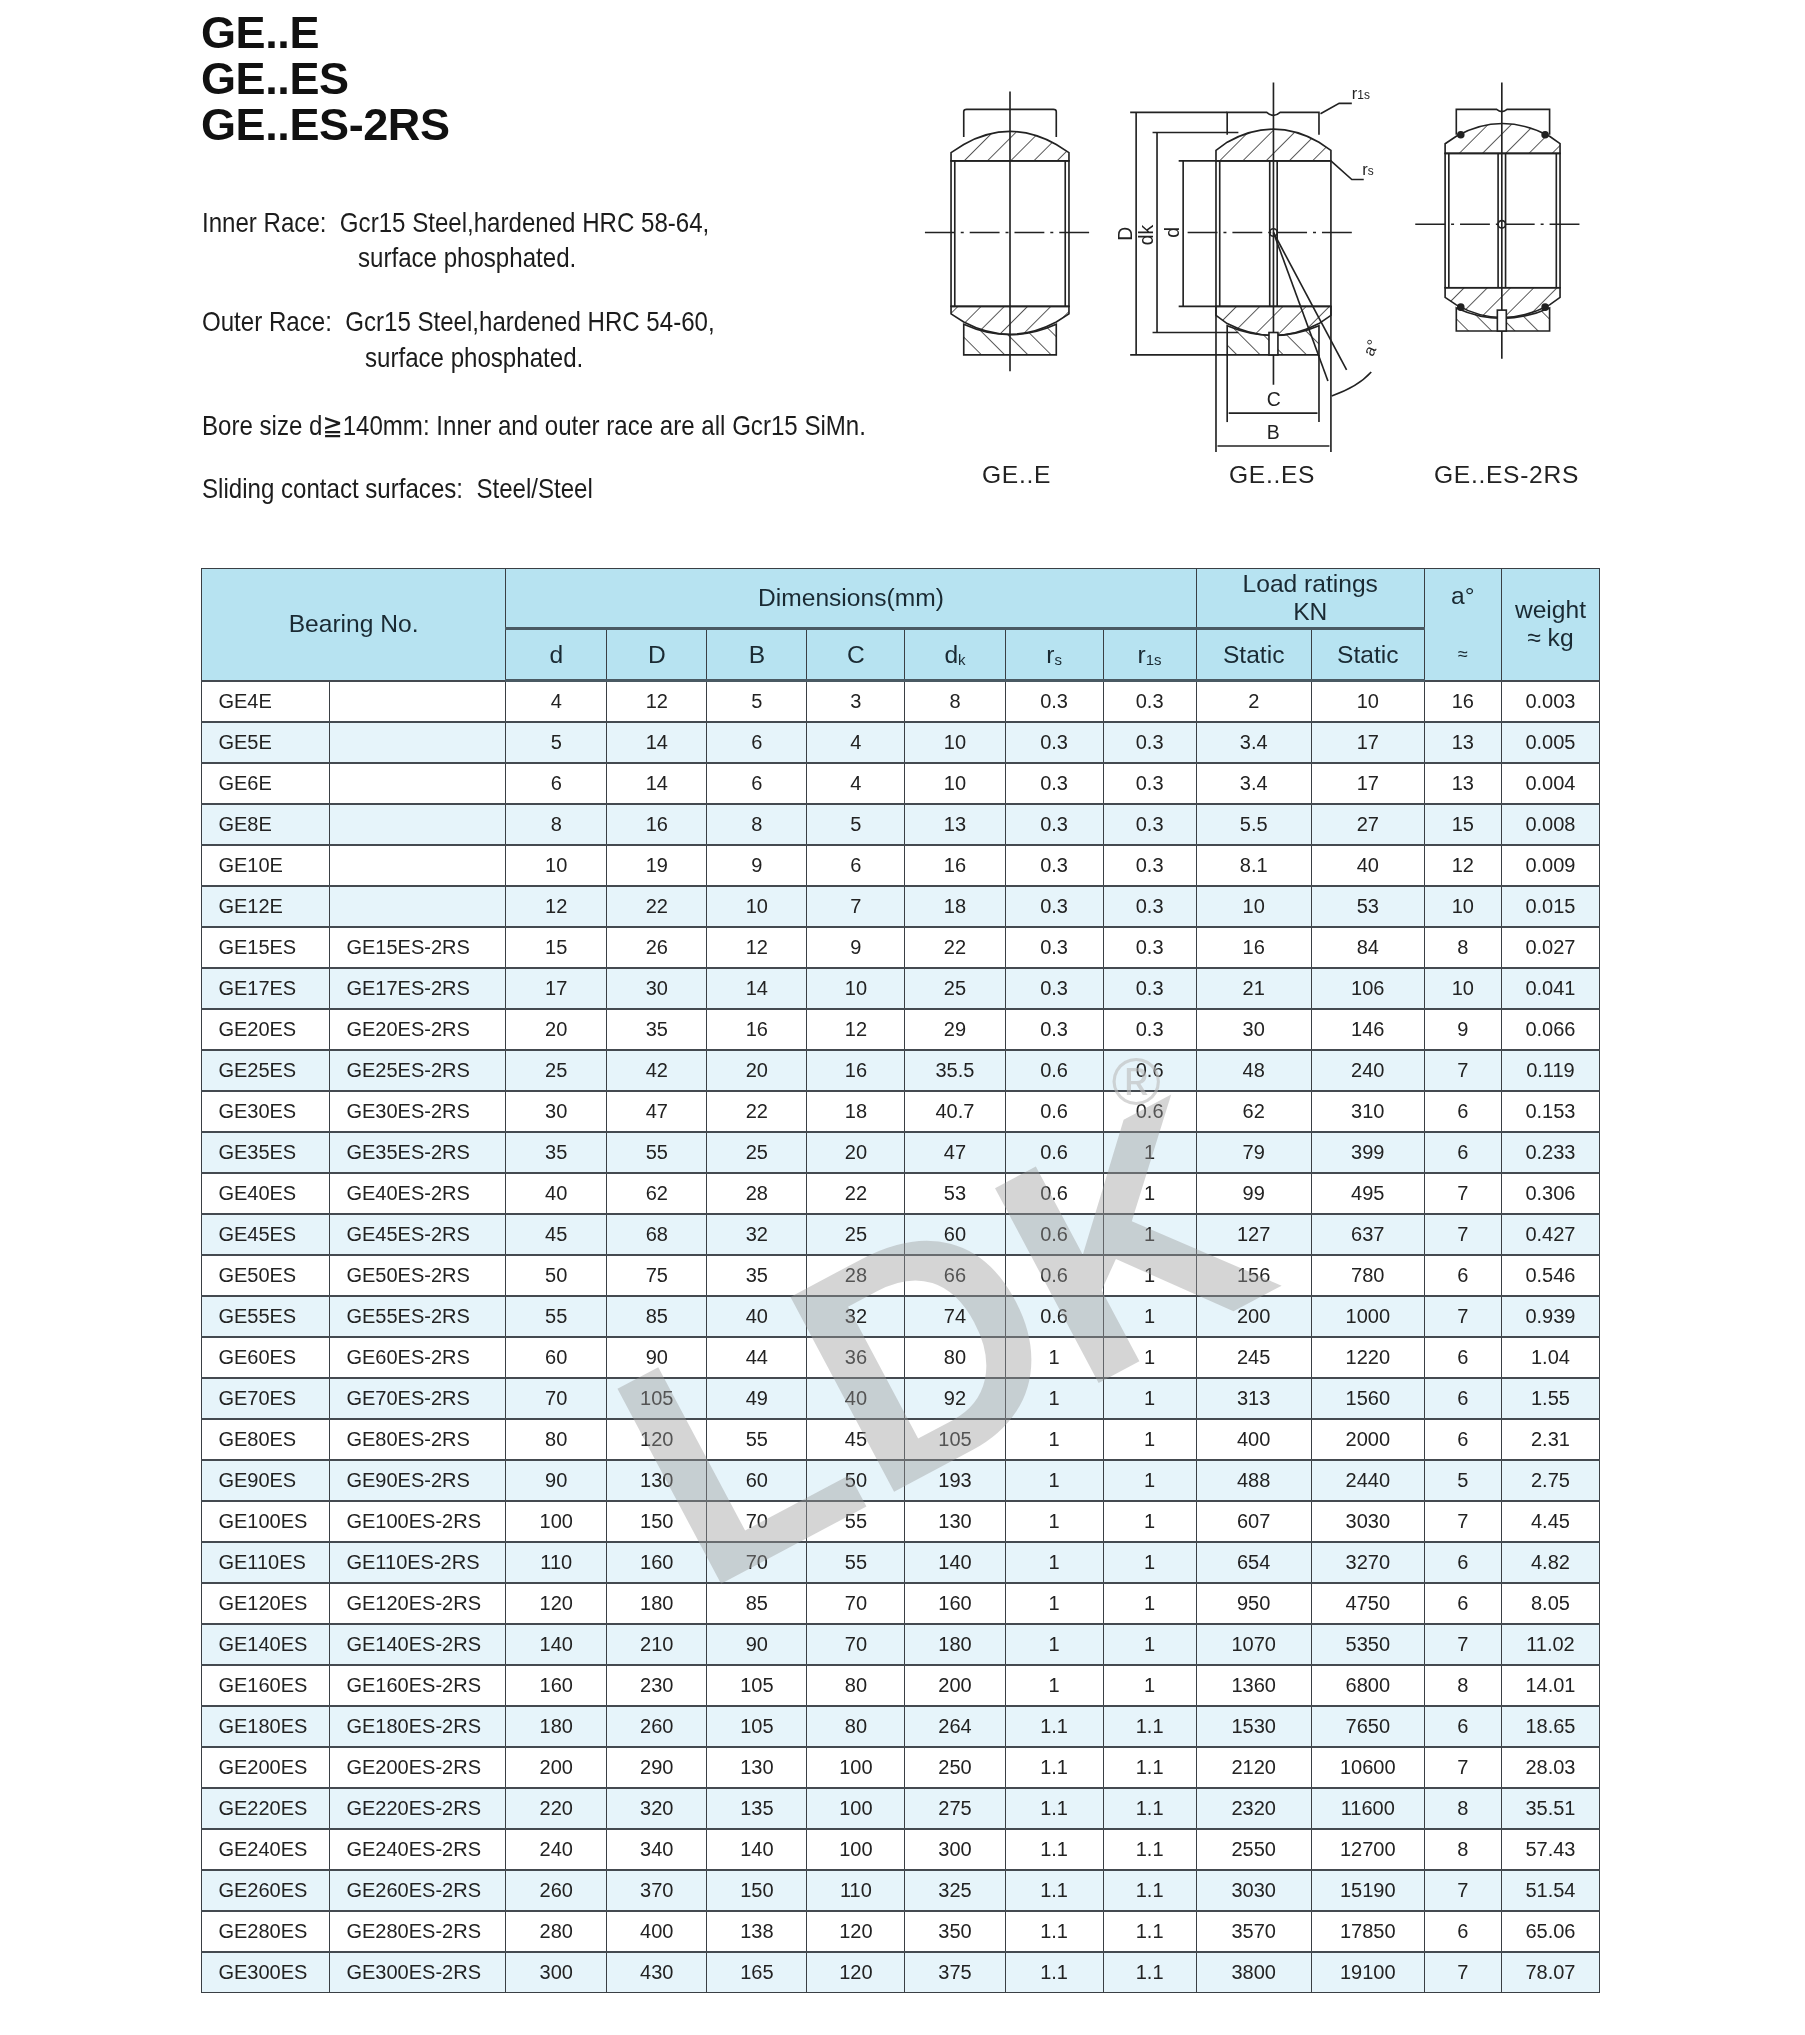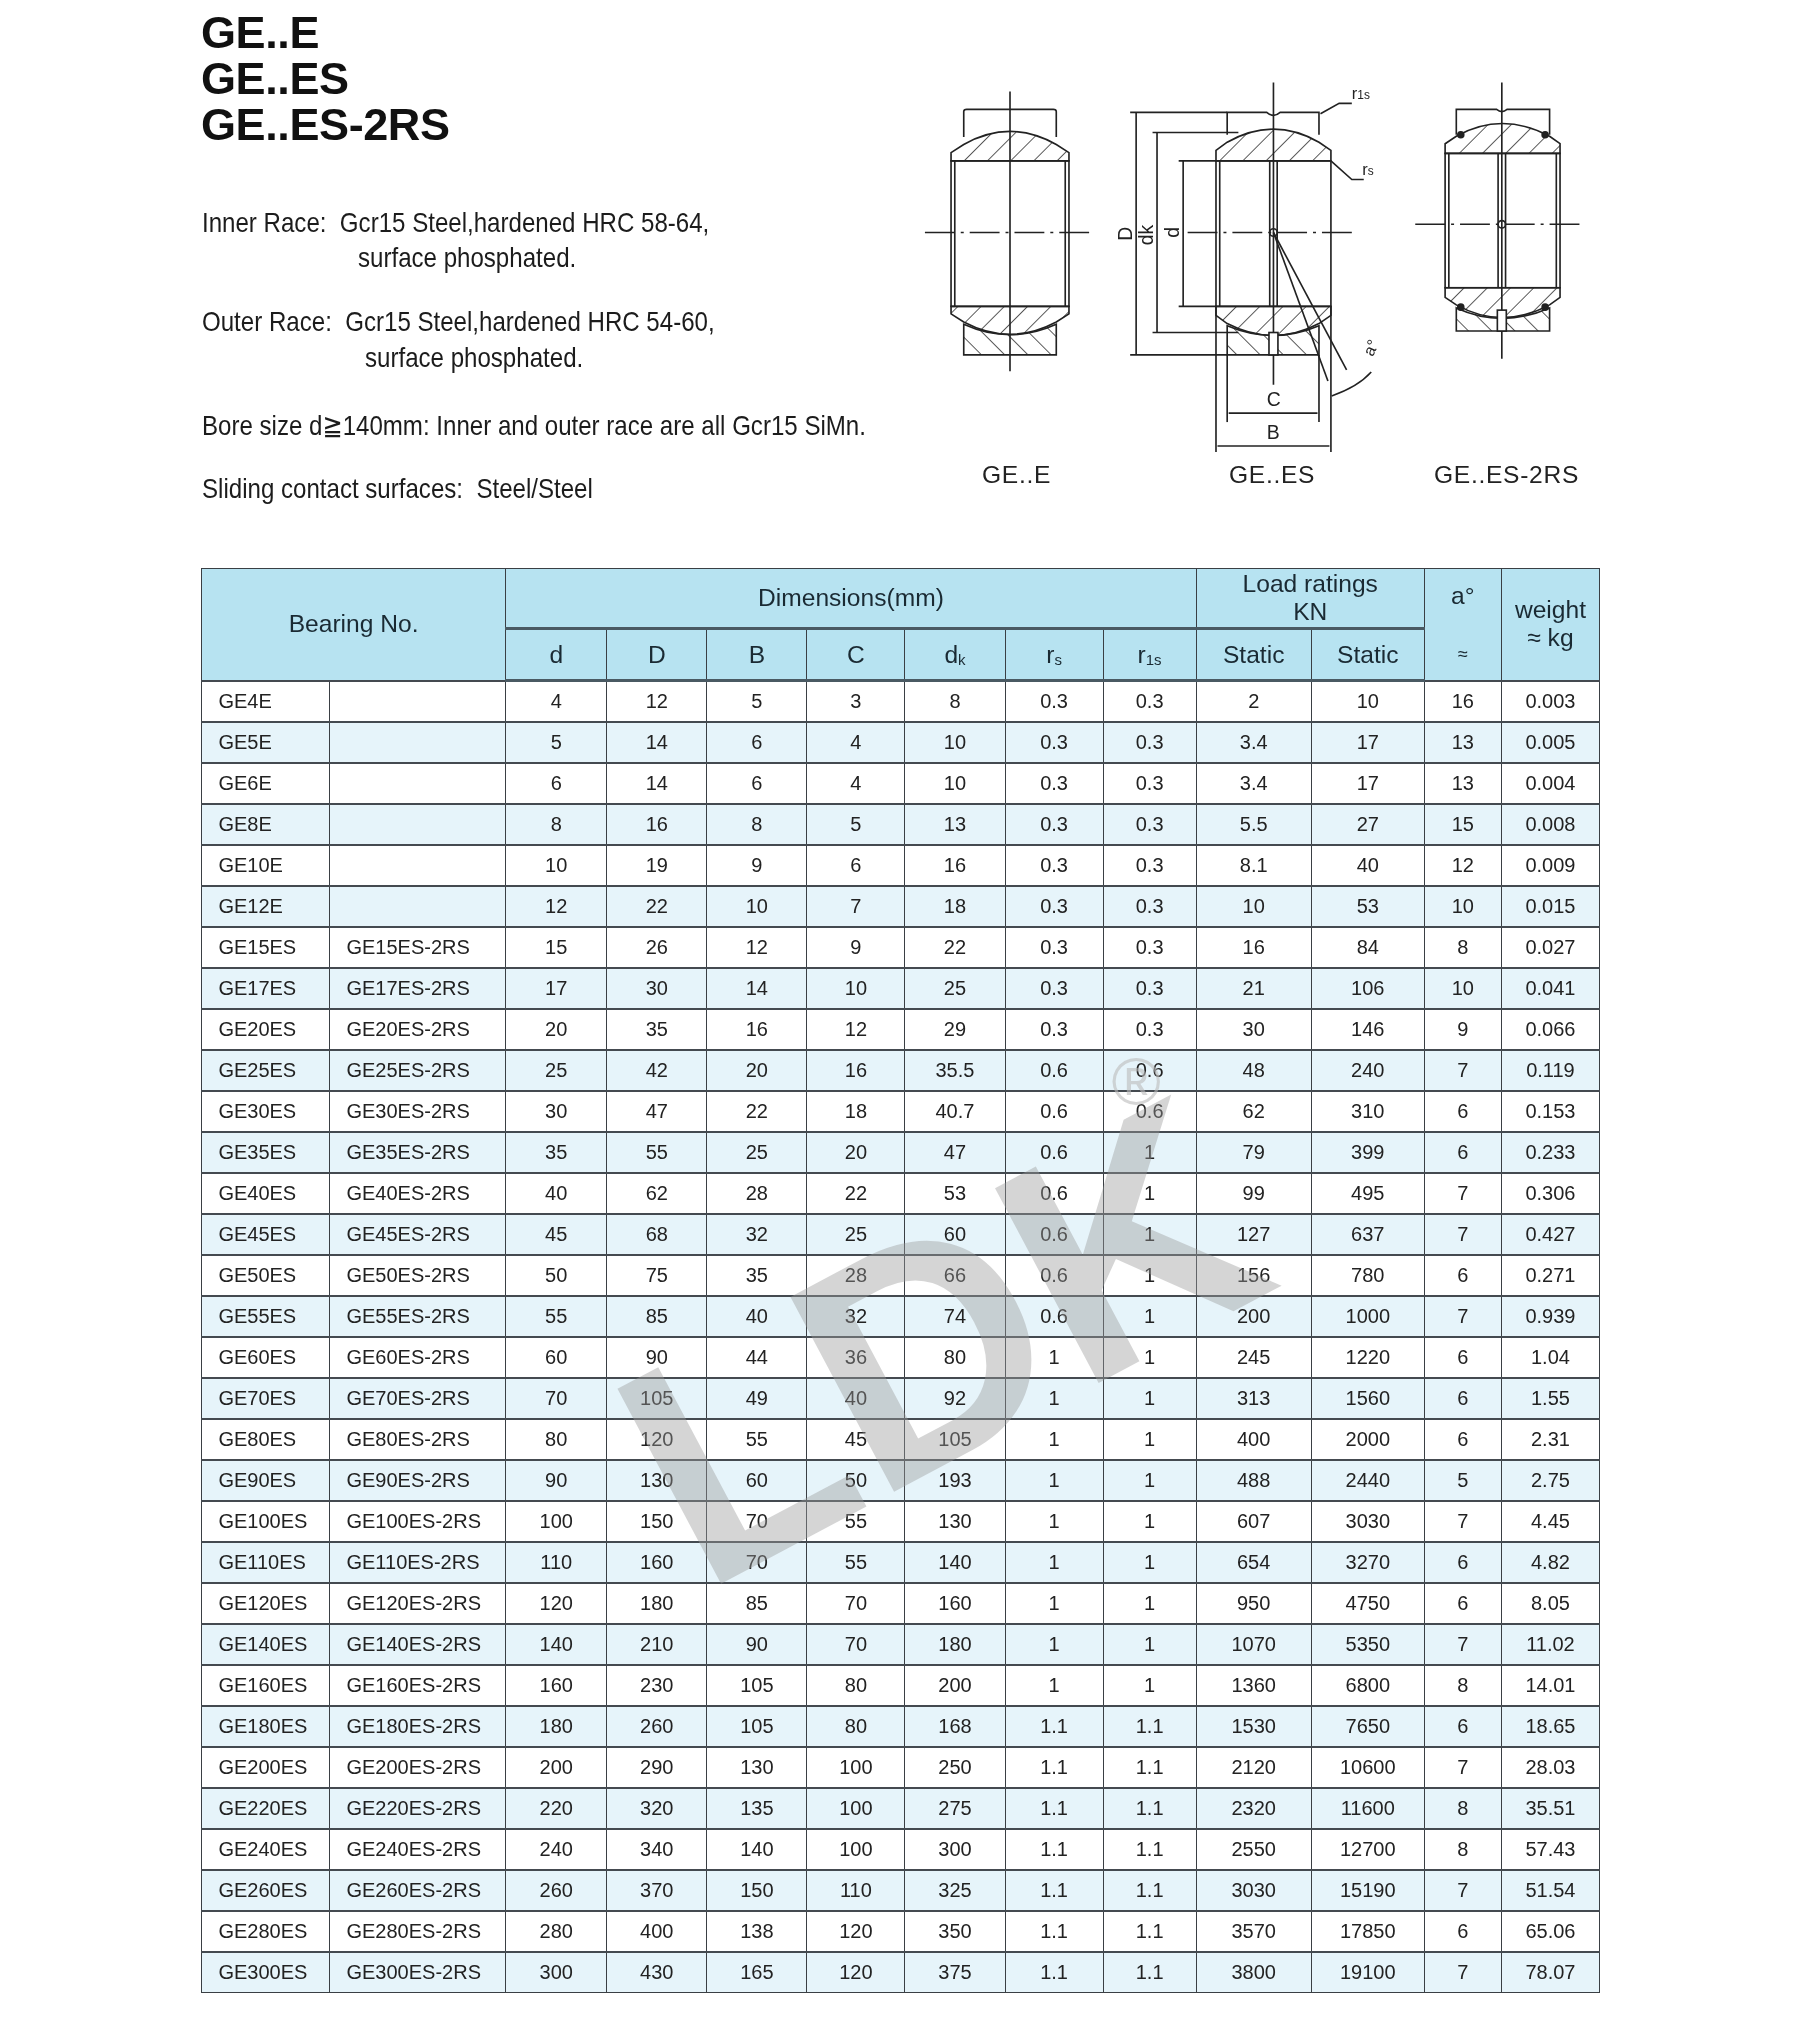--- a/index.html
+++ b/index.html
@@ -441,21 +441,21 @@
         <td>50</td>
         <td>75</td>
         <td>35</td>
         <td>28</td>
         <td>66</td>
         <td>0.6</td>
         <td>1</td>
         <td>156</td>
         <td>780</td>
         <td>6</td>
-        <td>0.271</td>
+        <td>0.546</td>
       </tr>
       <tr>
         <td class="left">GE55ES</td>
         <td class="left">GE55ES-2RS</td>
         <td>55</td>
         <td>85</td>
         <td>40</td>
         <td>32</td>
         <td>74</td>
         <td>0.6</td>
@@ -600,21 +600,21 @@
         <td>8</td>
         <td>14.01</td>
       </tr>
       <tr>
         <td class="left">GE180ES</td>
         <td class="left">GE180ES-2RS</td>
         <td>180</td>
         <td>260</td>
         <td>105</td>
         <td>80</td>
-        <td>168</td>
+        <td>264</td>
         <td>1.1</td>
         <td>1.1</td>
         <td>1530</td>
         <td>7650</td>
         <td>6</td>
         <td>18.65</td>
       </tr>
       <tr>
         <td class="left">GE200ES</td>
         <td class="left">GE200ES-2RS</td>

